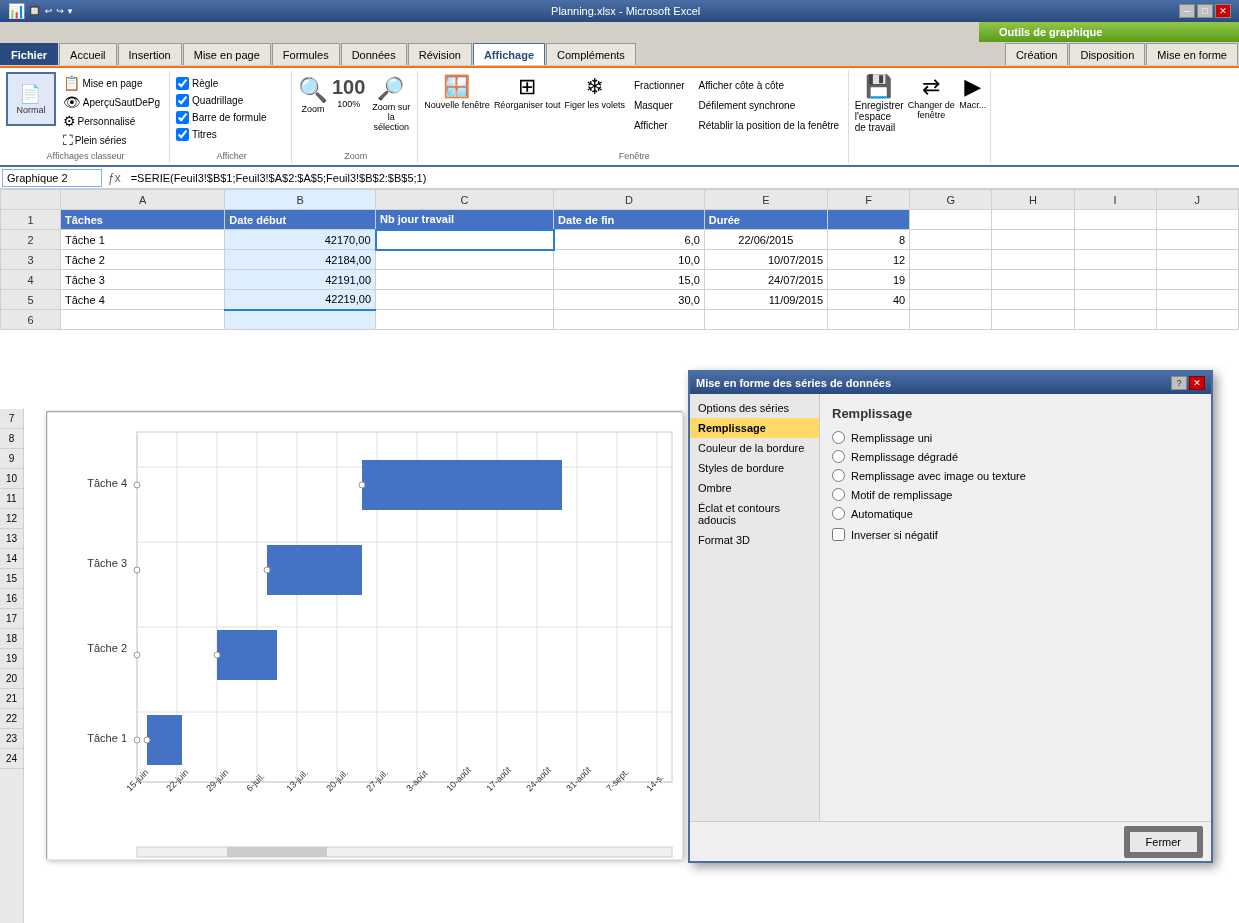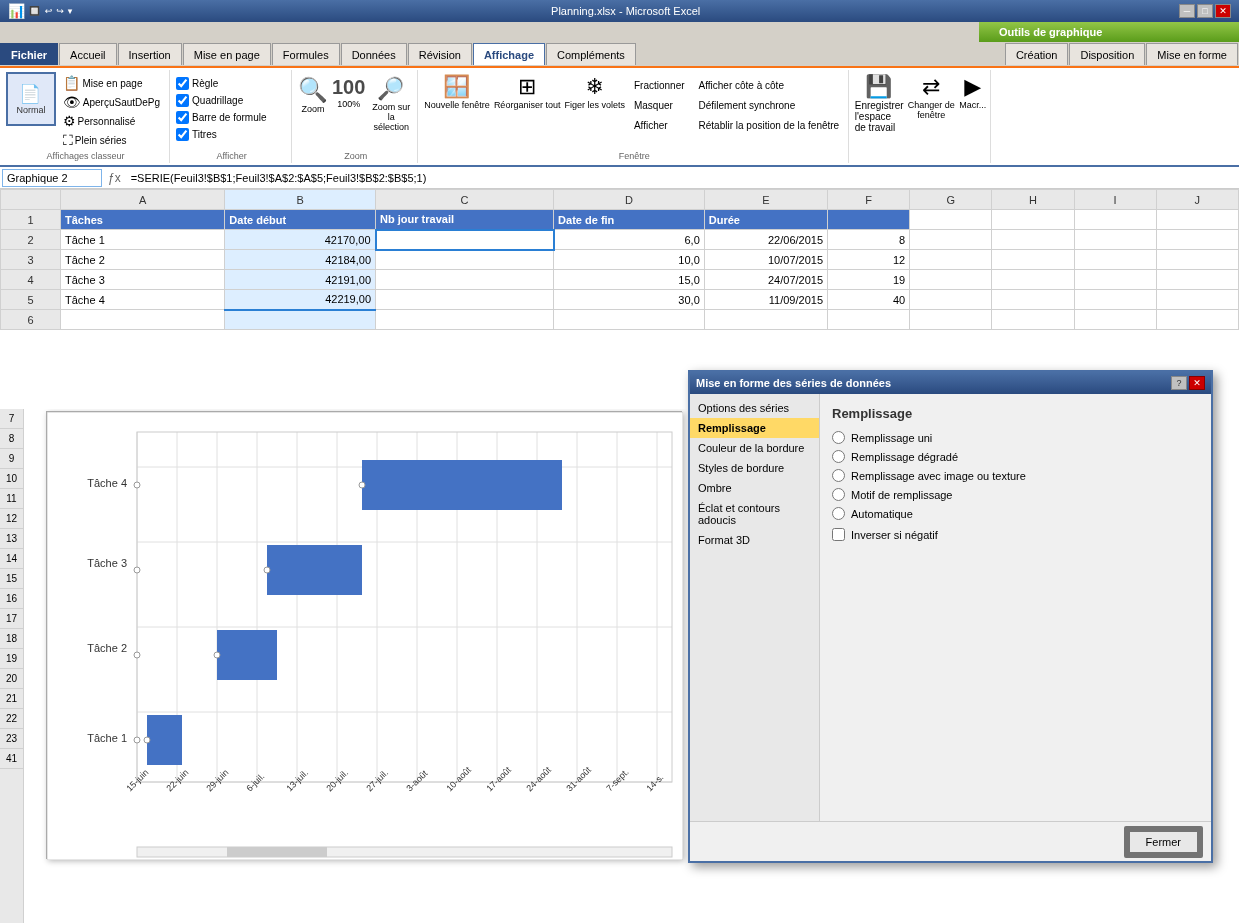--- a/index.html
+++ b/index.html
@@ -309,21 +309,21 @@
           <td></td>
           <td></td>
         </tr>
 
         <tr>
           <td class="row-header">2</td>
           <td>Tâche 1</td>
           <td style="text-align:right;background:#ddeeff;">42170,00</td>
           <td style="text-align:right;border:2px solid #2a7fd4;"></td>
           <td style="text-align:right;">6,0</td>
-          <td style="text-align:right;">22/06/2015</td>
+          <td style="text-align:center;">22/06/2015</td>
           <td style="text-align:right;">8</td>
           <td></td>
           <td></td>
           <td></td>
           <td></td>
         </tr>
 
         <tr>
           <td class="row-header">3</td>
           <td>Tâche 2</td>
@@ -396,21 +396,21 @@
       <div style="height:20px;border-bottom:1px solid #d0d0d0;display:flex;align-items:center;justify-content:center;font-size:10px;">14</div>
       <div style="height:20px;border-bottom:1px solid #d0d0d0;display:flex;align-items:center;justify-content:center;font-size:10px;">15</div>
       <div style="height:20px;border-bottom:1px solid #d0d0d0;display:flex;align-items:center;justify-content:center;font-size:10px;">16</div>
       <div style="height:20px;border-bottom:1px solid #d0d0d0;display:flex;align-items:center;justify-content:center;font-size:10px;">17</div>
       <div style="height:20px;border-bottom:1px solid #d0d0d0;display:flex;align-items:center;justify-content:center;font-size:10px;">18</div>
       <div style="height:20px;border-bottom:1px solid #d0d0d0;display:flex;align-items:center;justify-content:center;font-size:10px;">19</div>
       <div style="height:20px;border-bottom:1px solid #d0d0d0;display:flex;align-items:center;justify-content:center;font-size:10px;">20</div>
       <div style="height:20px;border-bottom:1px solid #d0d0d0;display:flex;align-items:center;justify-content:center;font-size:10px;">21</div>
       <div style="height:20px;border-bottom:1px solid #d0d0d0;display:flex;align-items:center;justify-content:center;font-size:10px;">22</div>
       <div style="height:20px;border-bottom:1px solid #d0d0d0;display:flex;align-items:center;justify-content:center;font-size:10px;">23</div>
-      <div style="height:20px;border-bottom:1px solid #d0d0d0;display:flex;align-items:center;justify-content:center;font-size:10px;">41</div>
+      <div style="height:20px;border-bottom:1px solid #d0d0d0;display:flex;align-items:center;justify-content:center;font-size:10px;">24</div>
     </div>
 
     <div style="position:absolute;left:46px;top:2px;width:636px;height:448px;background:white;border:1px solid #aaa;box-shadow:2px 2px 6px rgba(0,0,0,0.3);">
       <svg width="636" height="448" viewBox="0 0 636 448">
 
         <rect width="636" height="448" fill="white" stroke="#ccc" stroke-width="1"></rect>
 
         <text x="80" y="75" text-anchor="end" font-size="11" fill="#333">Tâche 4</text>
         <text x="80" y="155" text-anchor="end" font-size="11" fill="#333">Tâche 3</text>
         <text x="80" y="240" text-anchor="end" font-size="11" fill="#333">Tâche 2</text>

